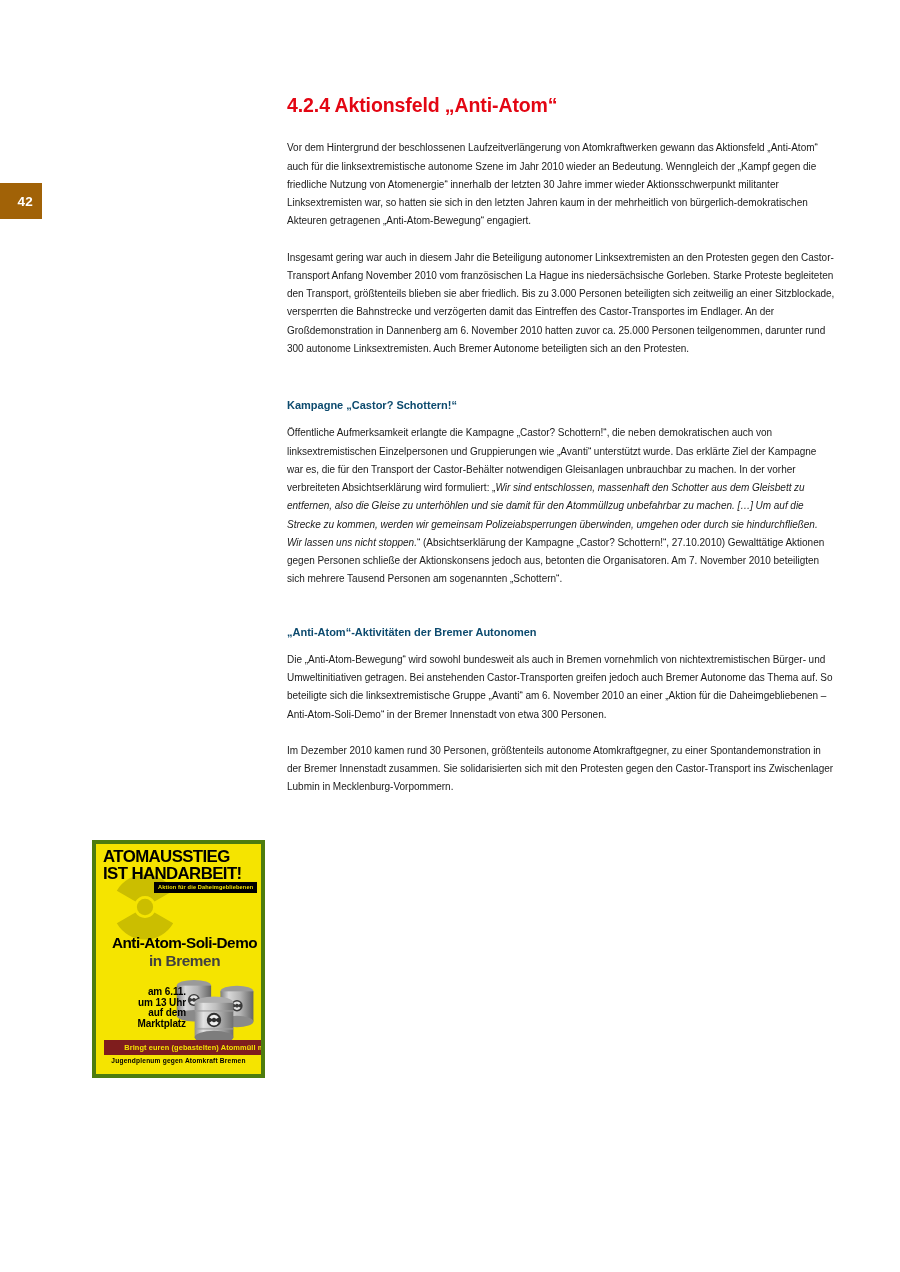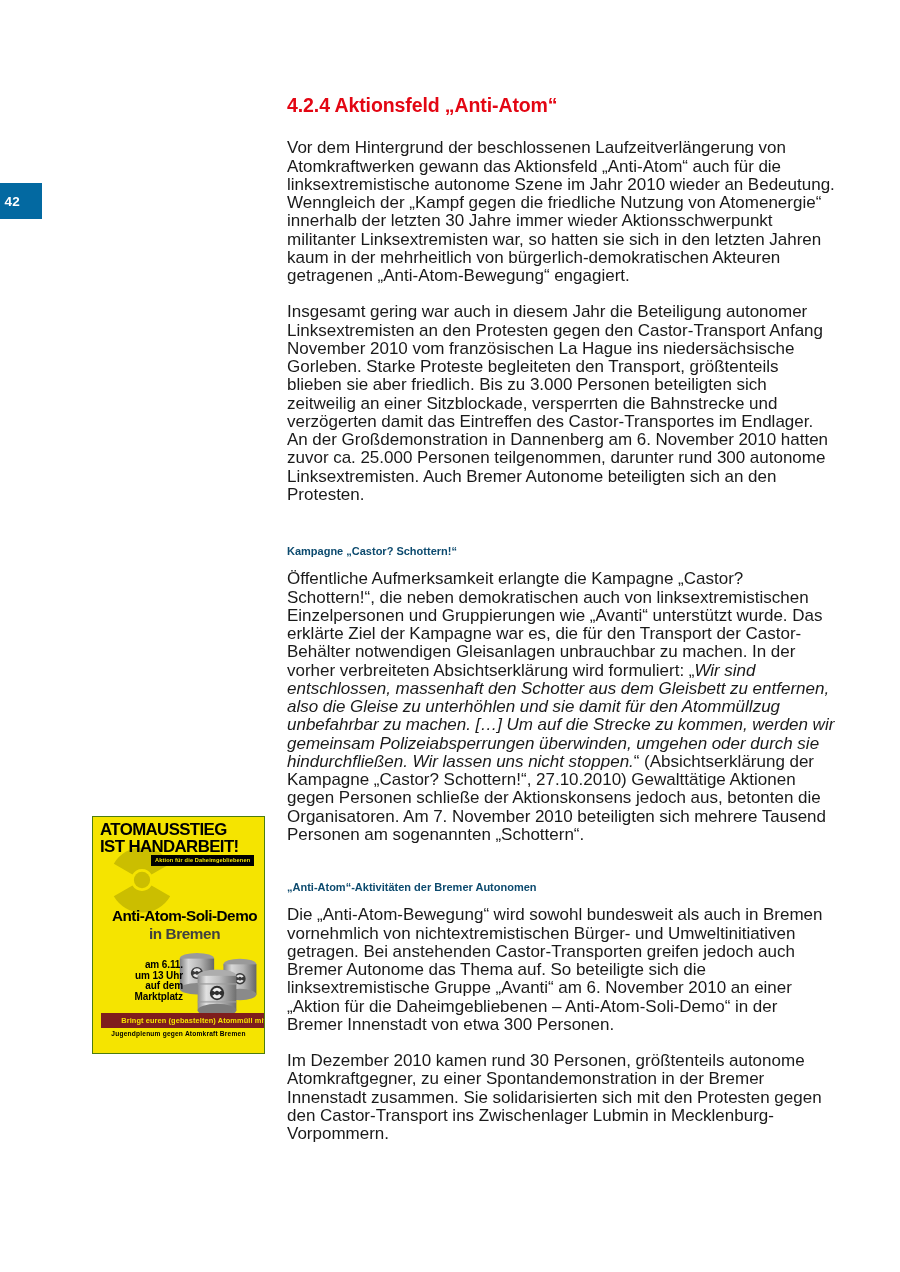--- a/index.html
+++ b/index.html
@@ -17,26 +17,26 @@
     overflow: hidden;
   }
 
   
   .page-badge {
     position: absolute;
     left: 0;
     top: 183px;
     width: 42px;
     height: 36px;
-    background: #0369a1;
+    background: #a16207;
     color: #ffffff;
     display: flex;
     align-items: center;
     justify-content: flex-end;
-    padding-right: 22px;
+    padding-right: 9px;
     font-size: 13.5px;
     font-weight: bold;
     letter-spacing: 0.2px;
   }
 
   
   .content {
     position: absolute;
     left: 287px;
     top: 94px;
@@ -54,42 +54,42 @@
 
   h2.sub-title {
     color: #0c4a6e;
     font-size: 11px;
     font-weight: bold;
     margin: 0 0 12px 0;
     line-height: 1.3;
   }
 
   p.body {
-    font-size: 17px;
+    font-size: 10px;
     line-height: 18.25px;
     margin: 0 0 18px 0;
     text-align: left;
     word-spacing: -0.15px;
   }
   p.body.tight { margin-bottom: 0; }
   .spacer-lg { height: 22px; }
   .spacer-md { height: 14px; }
 
   em.quote { font-style: italic; }
 
   
   .poster {
     position: absolute;
     left: 92px;
-    top: 816px;
+    top: 840px;
     width: 173px;
     height: 238px;
     background: #f5e400;
     overflow: hidden;
-    border: 1px solid #4d7c0f;
+    border: 4px solid #4d7c0f;
   }
   .poster-inner {
     position: relative;
     width: 100%;
     height: 100%;
   }
   
   .trefoil {
     position: absolute;
     left: 12px;

